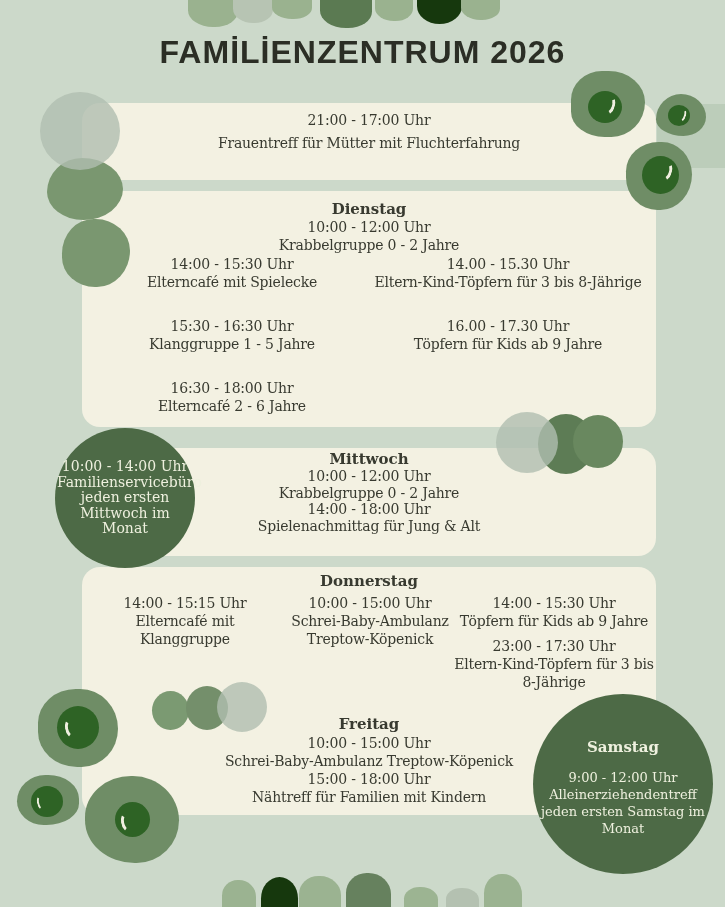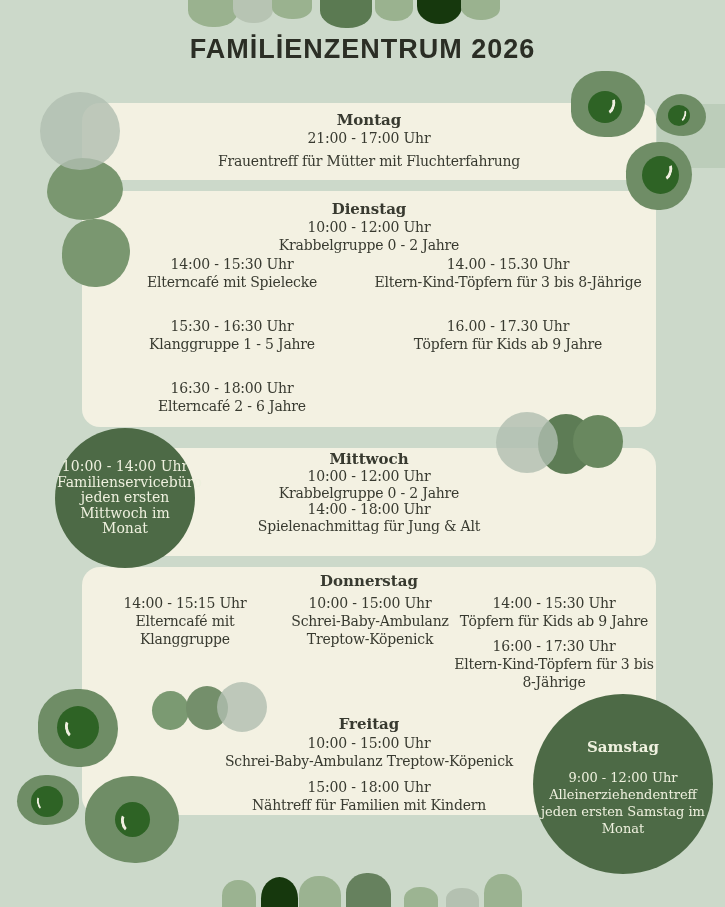--- a/index.html
+++ b/index.html
@@ -1,20 +1,20 @@
 <!DOCTYPE html>
 <html><head>
 <meta charset="utf-8">
 <style>
   html,body{margin:0;padding:0;}
   #poster{position:relative;width:725px;height:907px;background:#ccd9ca;overflow:hidden;
           font-family:"DejaVu Serif",serif;color:#383a30;}
   
   #title{position:absolute;top:34px;left:0;width:100%;text-align:center;z-index:5;
-         font-family:"Liberation Sans",sans-serif;font-weight:700;font-size:27px;
+         font-family:"Liberation Sans",sans-serif;font-weight:700;font-size:32px;
          letter-spacing:1px;color:#2b2e25;}
   
   .panel{position:absolute;left:82px;width:574px;background:#f3f1e2;border-radius:18px;
          text-align:center;z-index:1;}
   .day-h{font-weight:700;font-size:15px;line-height:18px;}
   .t{font-size:14px;line-height:18px;letter-spacing:-0.2px;}
   .d{font-size:14px;line-height:18px;letter-spacing:-0.2px;}
   .ev{margin-bottom:26px;}
   
   .dl{position:absolute;left:25px;top:64px;width:250px;}
@@ -61,21 +61,20 @@
   <div class="blob hang" style="left:320px;width:52px;height:28px;background:#5b7a52;"></div>
   <div class="blob hang" style="left:375px;width:38px;height:21px;background:#9ab28f;"></div>
   <div class="blob hang" style="left:417px;width:45px;height:24px;background:#16380d;border-radius:0 0 50% 50%/0 0 75% 75%;"></div>
   <div class="blob hang" style="left:461px;width:39px;height:20px;background:#9ab28f;"></div>
 
   <div id="title">FAMİLİENZENTRUM 2026</div>
 
   <div id="right-band"></div>
 
   <div class="panel" style="top:103px;height:77px;padding-top:8px;box-sizing:border-box;">
-    <div class="day-h">Montag</div>
     <div class="t">21:00 - 17:00 Uhr</div>
     <div class="d" style="margin-top:5px;">Frauentreff für Mütter mit Fluchterfahrung</div>
   </div>
 
   <div class="panel" style="top:191px;height:236px;padding-top:9px;box-sizing:border-box;">
     <div class="day-h">Dienstag</div>
     <div class="t">10:00 - 12:00 Uhr</div>
     <div class="d">Krabbelgruppe 0 - 2 Jahre</div>
     <div class="dl">
       <div class="ev">
@@ -120,31 +119,31 @@
     <div class="c2">
       <div class="t">10:00 - 15:00 Uhr</div>
       <div class="d">Schrei-Baby-Ambulanz Treptow-Köpenick</div>
     </div>
     <div class="c3">
       <div class="ev">
         <div class="t">14:00 - 15:30 Uhr</div>
         <div class="d">Töpfern für Kids ab 9 Jahre</div>
       </div>
       <div class="ev">
-        <div class="t">16:00 - 17:30 Uhr</div>
+        <div class="t">23:00 - 17:30 Uhr</div>
         <div class="d">Eltern-Kind-Töpfern für 3 bis 8-Jährige</div>
       </div>
     </div>
   </div>
 
   <div class="panel" style="top:712px;height:103px;padding-top:3px;box-sizing:border-box;">
     <div class="day-h">Freitag</div>
     <div class="t" style="margin-top:1px;">10:00 - 15:00 Uhr</div>
     <div class="d">Schrei-Baby-Ambulanz Treptow-Köpenick</div>
-    <div class="t" style="margin-top:8px;">15:00 - 18:00 Uhr</div>
+    <div class="t" style="">15:00 - 18:00 Uhr</div>
     <div class="d">Nähtreff für Familien mit Kindern</div>
   </div>
 
   <div class="big-circle" id="service-circle">
     <div>10:00 - 14:00 Uhr</div>
     <div>Familienservicebüro jeden ersten Mittwoch im Monat</div>
   </div>
 
   <div class="big-circle" id="samstag-circle">
     <div class="day-h">Samstag</div>

